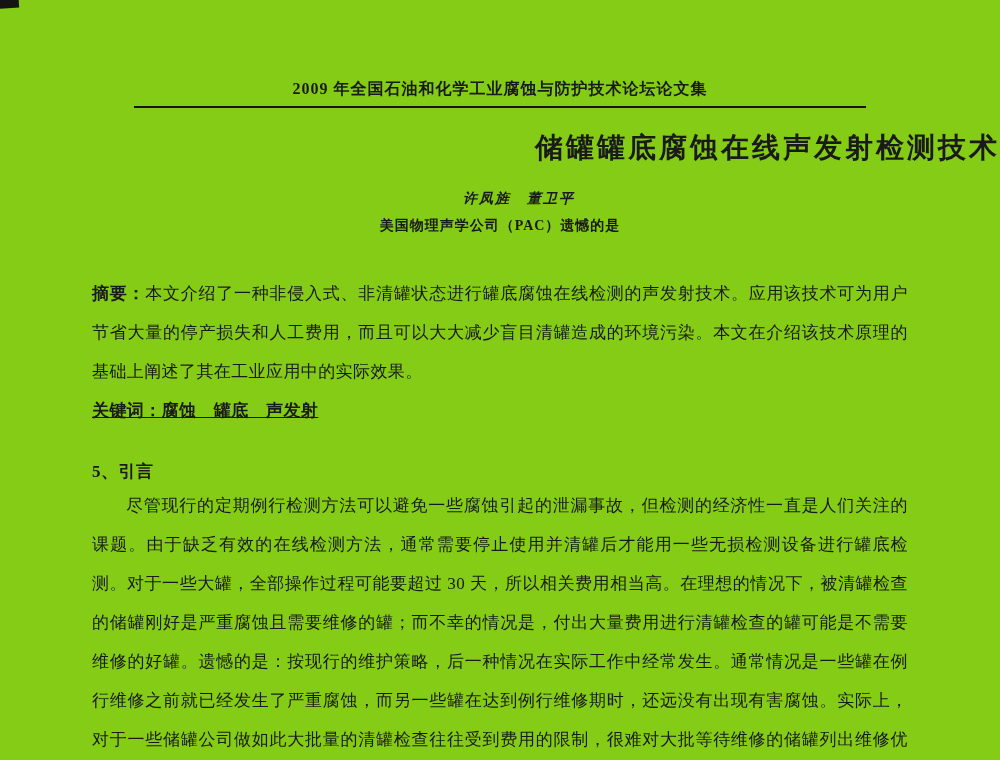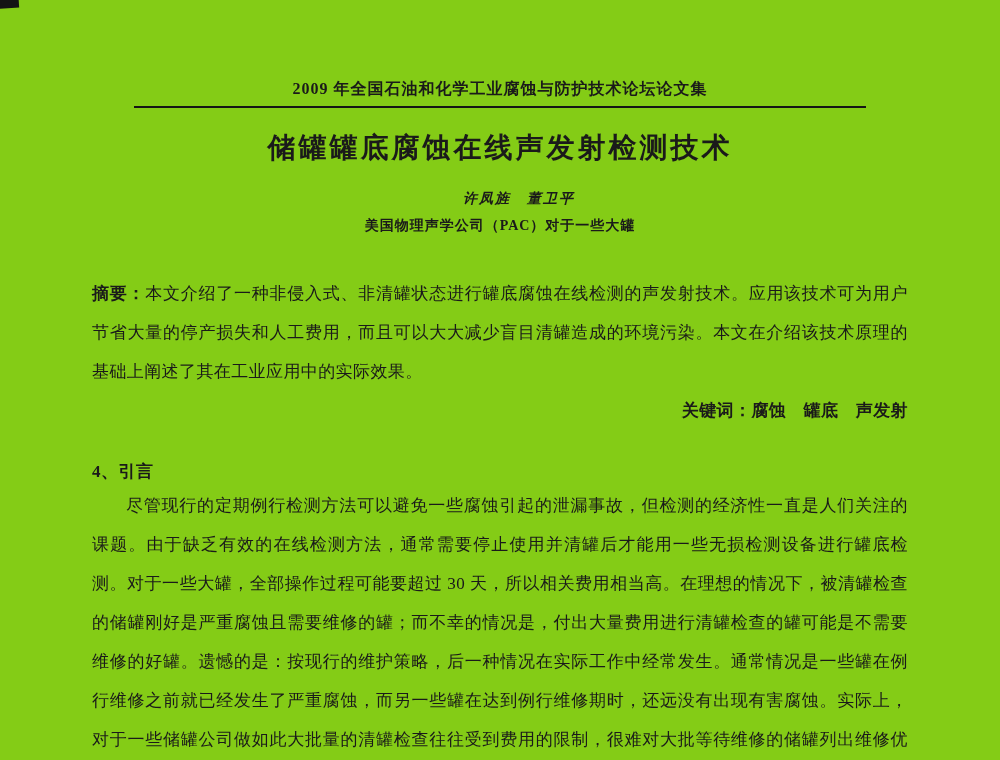--- a/index.html
+++ b/index.html
@@ -37,21 +37,21 @@
     letter-spacing: 1px;
   }
   .header-rule {
     width: 732px;
     height: 2px;
     margin: 8px auto 0 auto;
     background: #151515;
   }
   .paper-title {
     margin: 24px 0 0 0;
-    text-align: center;
+    text-align: right;
     font-size: 28px;
     font-weight: bold;
     letter-spacing: 3px;
     line-height: 32px;
   }
   .authors {
     margin-top: 26px;
     text-align: center;
     font-size: 14px;
     font-style: italic;
@@ -73,21 +73,22 @@
     margin: 0;
     font-size: 17px;
     line-height: 39px;
     text-align: justify;
     letter-spacing: 0.4px;
   }
   p.abstract {
     margin-top: 39px;
   }
   p.keywords {
-    text-align: right;
+    text-align: left;
+    text-decoration: underline;
   }
   .bold-label {
     font-weight: bold;
   }
   h2.section-heading {
     margin: 27px 0 0 0;
     font-size: 17px;
     font-weight: bold;
     line-height: 29px;
     letter-spacing: 0.5px;
@@ -104,32 +105,32 @@
   <div class="corner-artifact"></div>
 
   <div class="proceedings">2009 年全国石油和化学工业腐蚀与防护技术论坛论文集</div>
 
   <div class="header-rule"></div>
 
   <h1 class="paper-title">储罐罐底腐蚀在线声发射检测技术</h1>
 
   <div class="authors">许凤旌　董卫平</div>
 
-  <div class="affiliation">美国物理声学公司（PAC）对于一些大罐</div>
+  <div class="affiliation">美国物理声学公司（PAC）遗憾的是</div>
 
   <div class="content">
 
     <p class="block abstract">
       <span class="bold-label">摘要：</span><span>本文介绍了一种非侵入式、非清罐状态进行罐底腐蚀在线检测的声发射技术。应用该技术可为用户节省大量的停产损失和人工费用，而且可以大大减少盲目清罐造成的环境污染。本文在介绍该技术原理的基础上阐述了其在工业应用中的实际效果。</span>
     </p>
 
     <p class="block keywords">
       <span class="bold-label">关键词：</span><span class="bold-label">腐蚀　罐底　声发射</span>
     </p>
 
-    <h2 class="section-heading">4、引言</h2>
+    <h2 class="section-heading">5、引言</h2>
 
 
     <p class="block body-para">尽管现行的定期例行检测方法可以避免一些腐蚀引起的泄漏事故，但检测的经济性一直是人们关注的课题。由于缺乏有效的在线检测方法，通常需要停止使用并清罐后才能用一些无损检测设备进行罐底检测。对于一些大罐，全部操作过程可能要超过 30 天，所以相关费用相当高。在理想的情况下，被清罐检查的储罐刚好是严重腐蚀且需要维修的罐；而不幸的情况是，付出大量费用进行清罐检查的罐可能是不需要维修的好罐。遗憾的是：按现行的维护策略，后一种情况在实际工作中经常发生。通常情况是一些罐在例行维修之前就已经发生了严重腐蚀，而另一些罐在达到例行维修期时，还远没有出现有害腐蚀。实际上，对于一些储罐公司做如此大批量的清罐检查往往受到费用的限制，很难对大批等待维修的储罐列出维修优先顺序，如果无谓地清光那些好罐，将会造成很大浪费。因此如果有一种好的技术能帮助管</p>
 
   </div>
 
 </div>
 
 </body></html>

